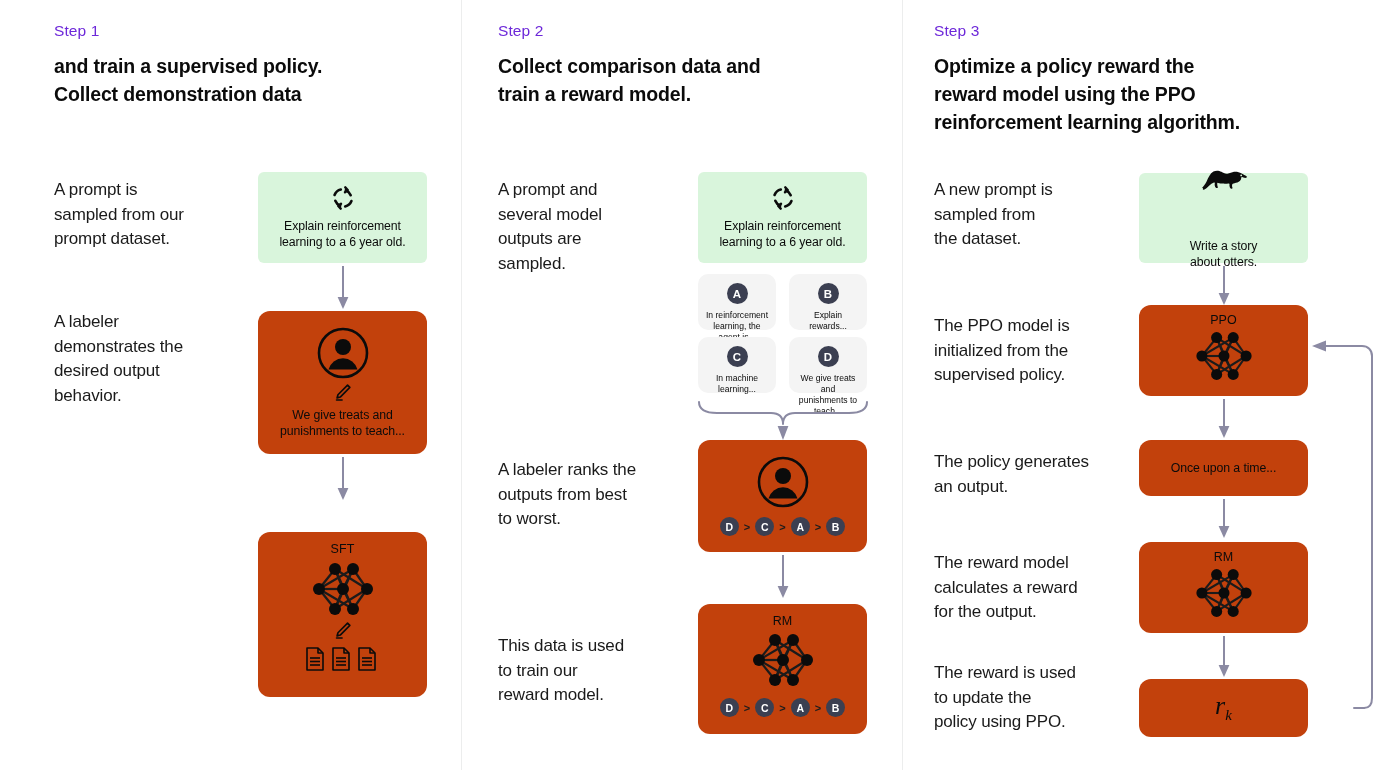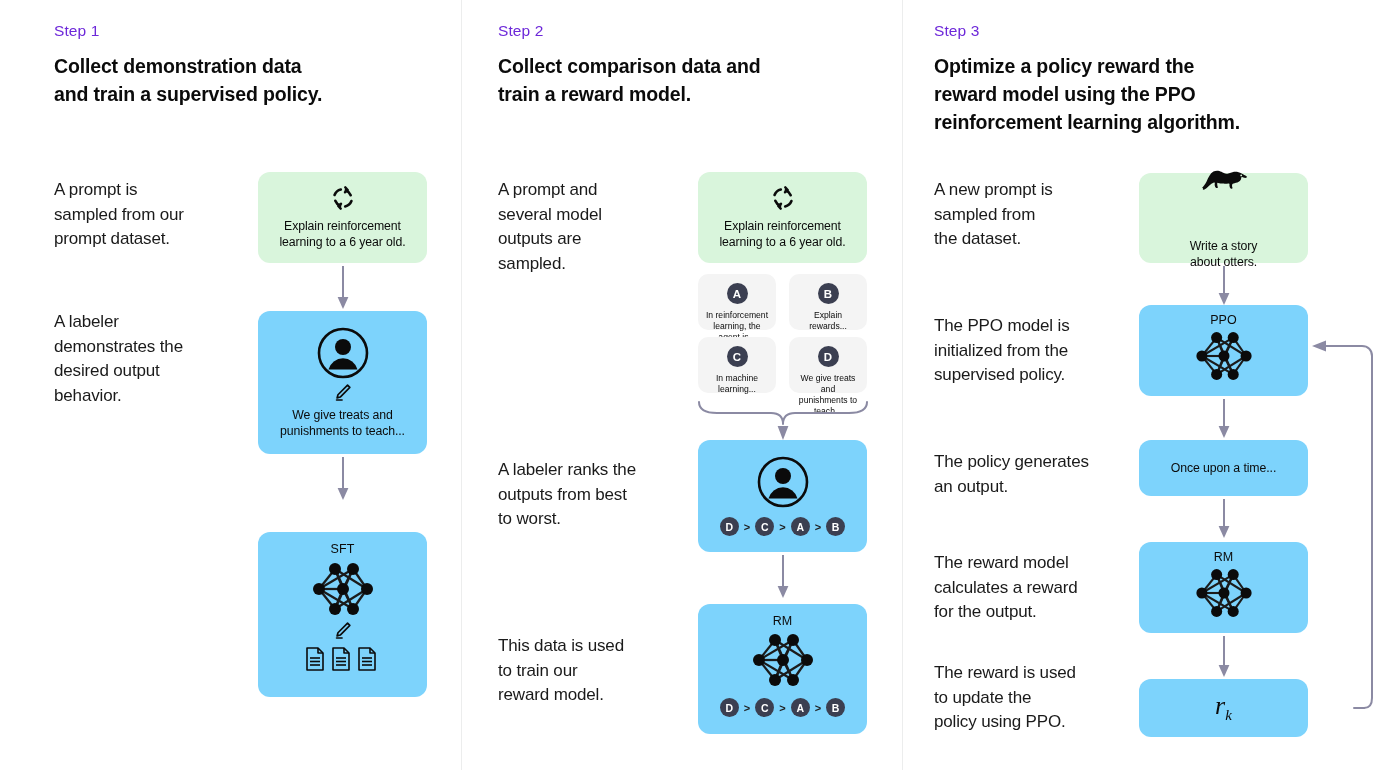--- a/index.html
+++ b/index.html
@@ -46,28 +46,28 @@
     font-size:17px;
     line-height:24.5px;
     color:#1a1a1a;
     letter-spacing:-.15px;
   }
 
   
   .box{
     position:absolute;
     border-radius:12px;
-    background:#7dd3fc;
+    background:#c2410c;
     box-sizing:border-box;
     display:flex;
     flex-direction:column;
     align-items:center;
     justify-content:center;
   }
-  .box.green{background:#d9f5dc;}
+  .box.green{background:#d9f5dc;border-radius:6px;}
   .box-caption{
     font-size:12.3px;
     line-height:16px;
     text-align:center;
     color:#0b0b0b;
     letter-spacing:-.1px;
     padding:0 8px;
   }
   .box-label{
     font-size:12.5px;
@@ -126,22 +126,22 @@
 <div class="canvas">
 
   <div class="divider" id="div1"></div>
   <div class="divider" id="div2"></div>
 
   <div class="col" id="col1">
 
     <div class="step-label" style="left:54px;top:22px;">Step 1</div>
 
     <div class="step-title" style="left:54px;top:52px;">
+      <div>and train a supervised policy.</div>
       <div>Collect demonstration data</div>
-      <div>and train a supervised policy.</div>
     </div>
 
     <div class="body-text" style="left:54px;top:178px;width:195px;white-space:pre-line;">A prompt is
 sampled from our
 prompt dataset.</div>
 
     <div class="body-text" style="left:54px;top:310px;width:200px;white-space:pre-line;">A labeler
 demonstrates the
 desired output
 behavior.</div>

